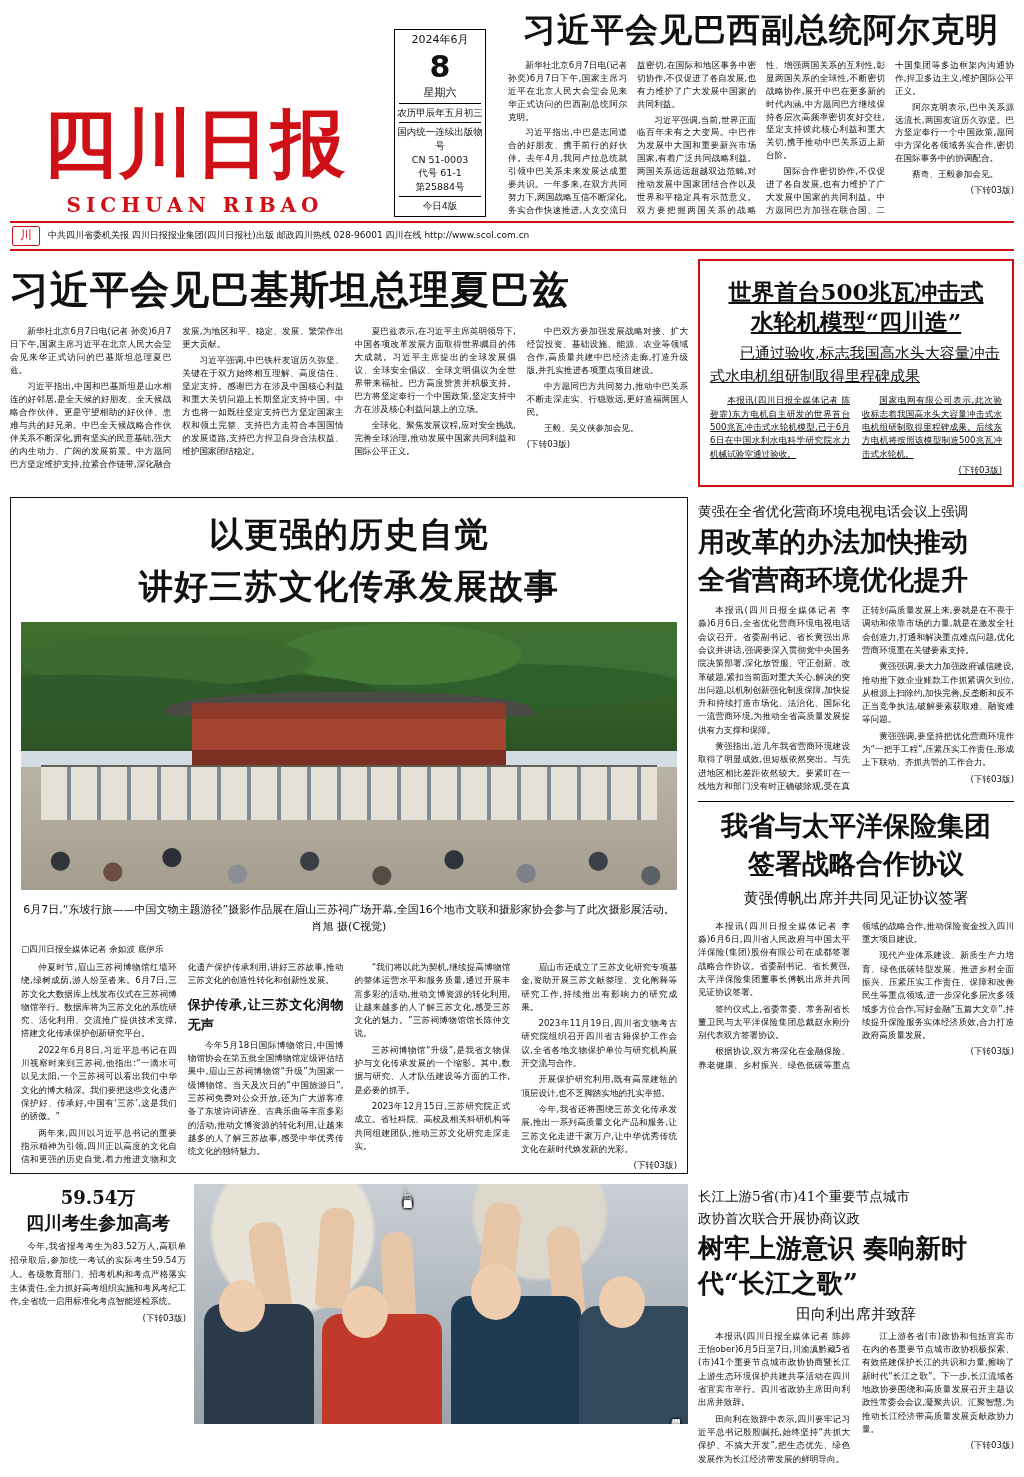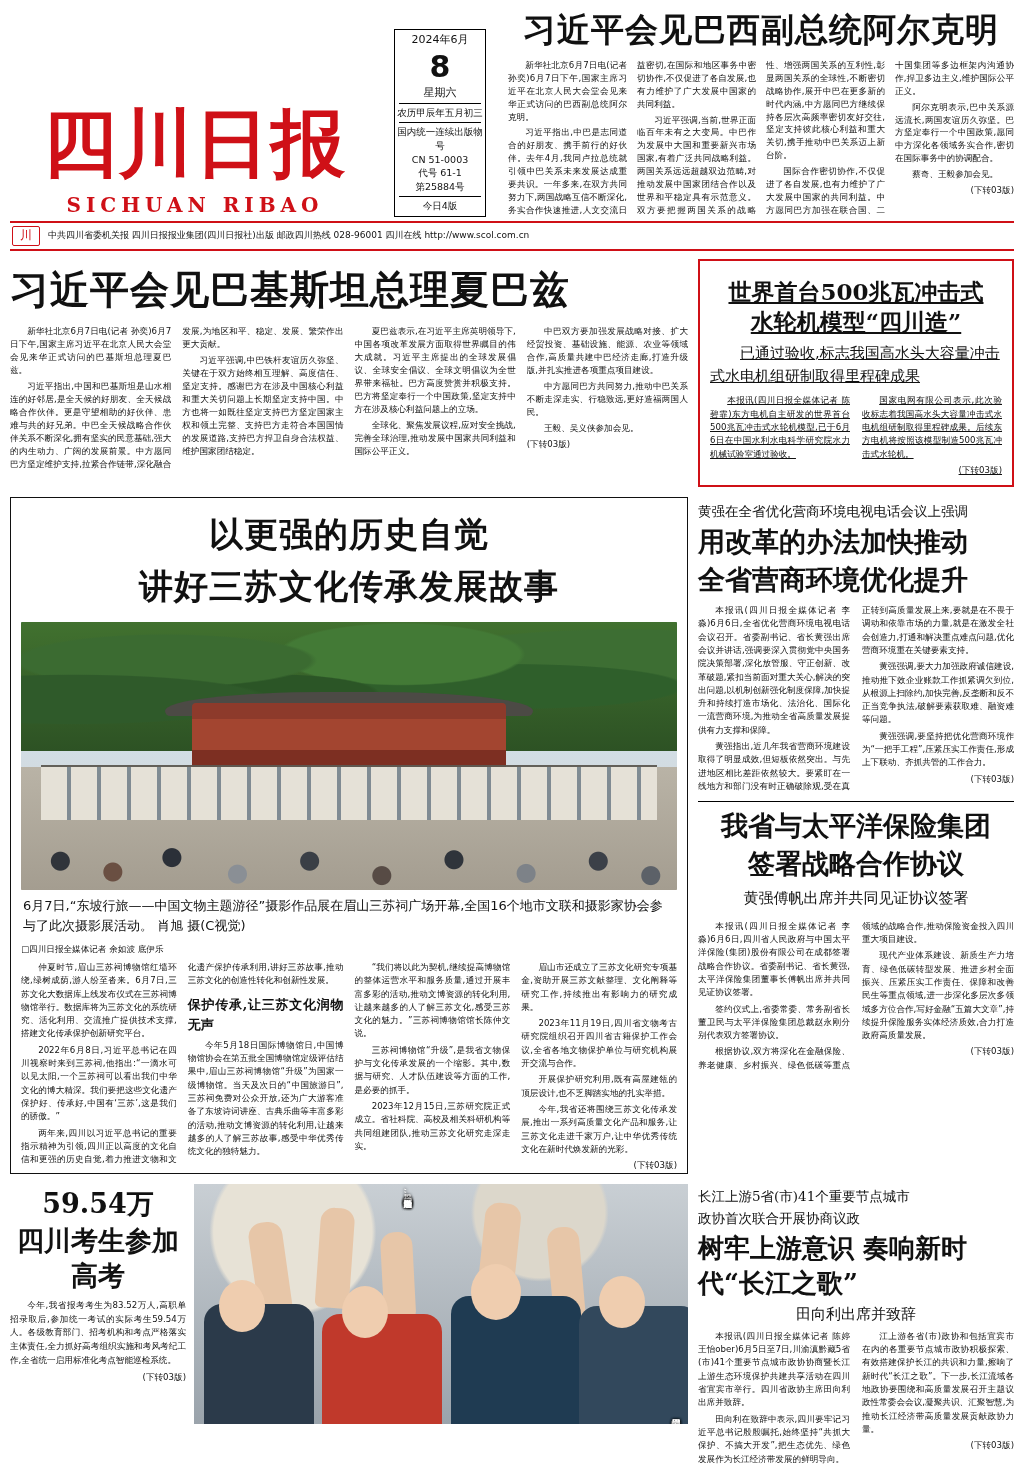--- a/index.html
+++ b/index.html
@@ -132,21 +132,21 @@
       radial-gradient(circle at 14% 75%, #6a4f42 0 9px, transparent 10px),
       radial-gradient(circle at 23% 55%, #2b3038 0 9px, transparent 10px),
       radial-gradient(circle at 33% 78%, #8a8f95 0 9px, transparent 10px),
       radial-gradient(circle at 44% 60%, #3a3f46 0 9px, transparent 10px),
       radial-gradient(circle at 55% 80%, #574b45 0 9px, transparent 10px),
       radial-gradient(circle at 66% 58%, #2f343b 0 9px, transparent 10px),
       radial-gradient(circle at 77% 77%, #7d8288 0 9px, transparent 10px),
       radial-gradient(circle at 88% 60%, #3b4048 0 9px, transparent 10px),
       radial-gradient(circle at 96% 80%, #5c6168 0 9px, transparent 10px);
   }
-  .caption{font-size:13px;line-height:1.5;margin:6px 2px 8px;text-align:left;}
+  .caption{font-size:11px;line-height:1.5;margin:12px 2px 8px;text-align:center;}
   .mid-cols{column-count:4;column-gap:11px;font-size:8.6px;line-height:1.55;text-align:justify;}
   .mid-cols p{margin:0 0 3px;text-indent:2em;}
   .mid-cols p.noind{text-indent:0;}
   .mid-cols h4{
     font-family:"DejaVu Serif","Liberation Serif",serif;
     font-size:13px;margin:7px 0 4px;font-weight:bold;text-indent:0;
   }
   .byline-box{font-size:8.6px;line-height:1.6;margin-bottom:4px;}
 
   
@@ -160,21 +160,21 @@
   .cols2 p{margin:0 0 3px;text-indent:2em;}
   .cols2 p.cont{text-indent:0;text-align:right;}
   .hr-thin{border-top:1px solid #000;margin:8px 0 6px;}
 
   
   .bot-row{display:flex;gap:10px;margin-top:10px;align-items:flex-start;}
   .bot-left{flex:1;display:flex;gap:8px;}
   .bot-left-text{width:176px;flex:0 0 176px;}
   .bl-title{
     font-family:"DejaVu Serif","Liberation Serif",serif;text-align:center;font-weight:bold;
-    font-size:27px;line-height:1.3;margin:2px 0 2px;
+    font-size:18px;line-height:1.3;margin:2px 0 2px;
   }
   .bl-body{font-size:8.6px;line-height:1.6;text-align:justify;margin-top:6px;}
   .bl-body p{margin:0 0 3px;text-indent:2em;}
   .bl-body p.cont{text-indent:0;text-align:right;}
   .photo2{
     flex:1;height:240px;position:relative;overflow:hidden;
     background:linear-gradient(#cfd6dd,#aeb6bd);
   }
   .photo2 .bg{
     position:absolute;inset:0;

